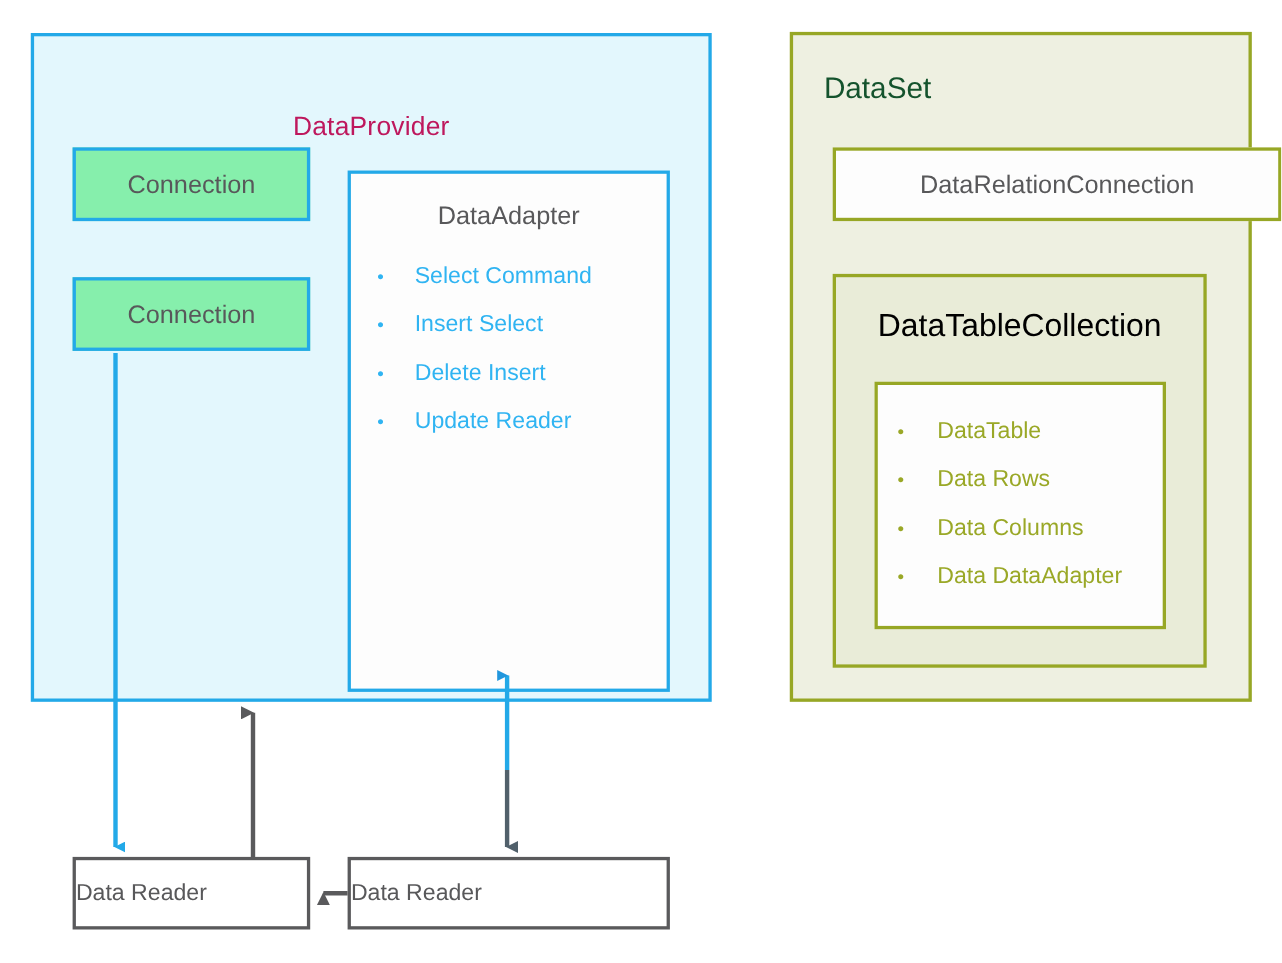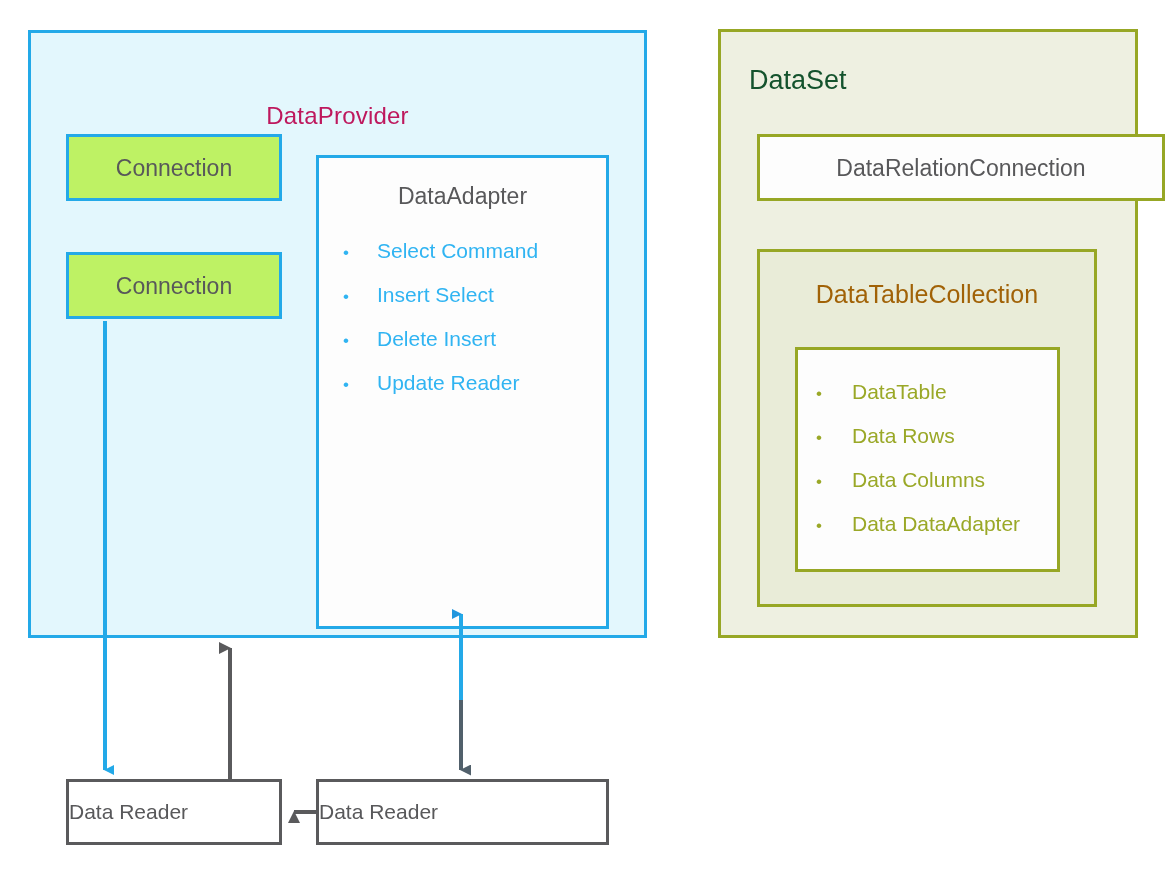--- a/index.html
+++ b/index.html
@@ -36,21 +36,21 @@
     left: 0; right: 0; top: 32px;
     text-align: center;
     color: #be185d;
     font-size: 24px;
     letter-spacing: .2px;
     margin-top: 37px;
   }
 
   
   .conn-box {
-    background: #bef264;
+    background: #86efac;
     border: 3px solid #23a9e8;
   }
   .conn-box .lbl {
     position: absolute;
     left: 0; right: 0; top: 50%;
     transform: translateY(-50%);
     text-align: center;
     color: #58585a;
     font-size: 23px;
   }
@@ -125,22 +125,22 @@
   .dtc-box {
     left: 757px; top: 249px;
     width: 340px; height: 358px;
     background: #e9ecd8;
     border: 3px solid #97a725;
   }
   .dtc-title {
     position: absolute;
     left: 0; right: 0; top: 28px;
     text-align: center;
-    color: #a16207;
-    font-size: 25px;
+    color: #000000;
+    font-size: 29px;
   }
   .dtc-inner {
     left: 795px; top: 347px;
     width: 265px; height: 225px;
     background: #fdfdfd;
     border: 3px solid #97a725;
   }
   .table-list {
     position: absolute;
     left: 18px; top: 30px; right: 6px;

